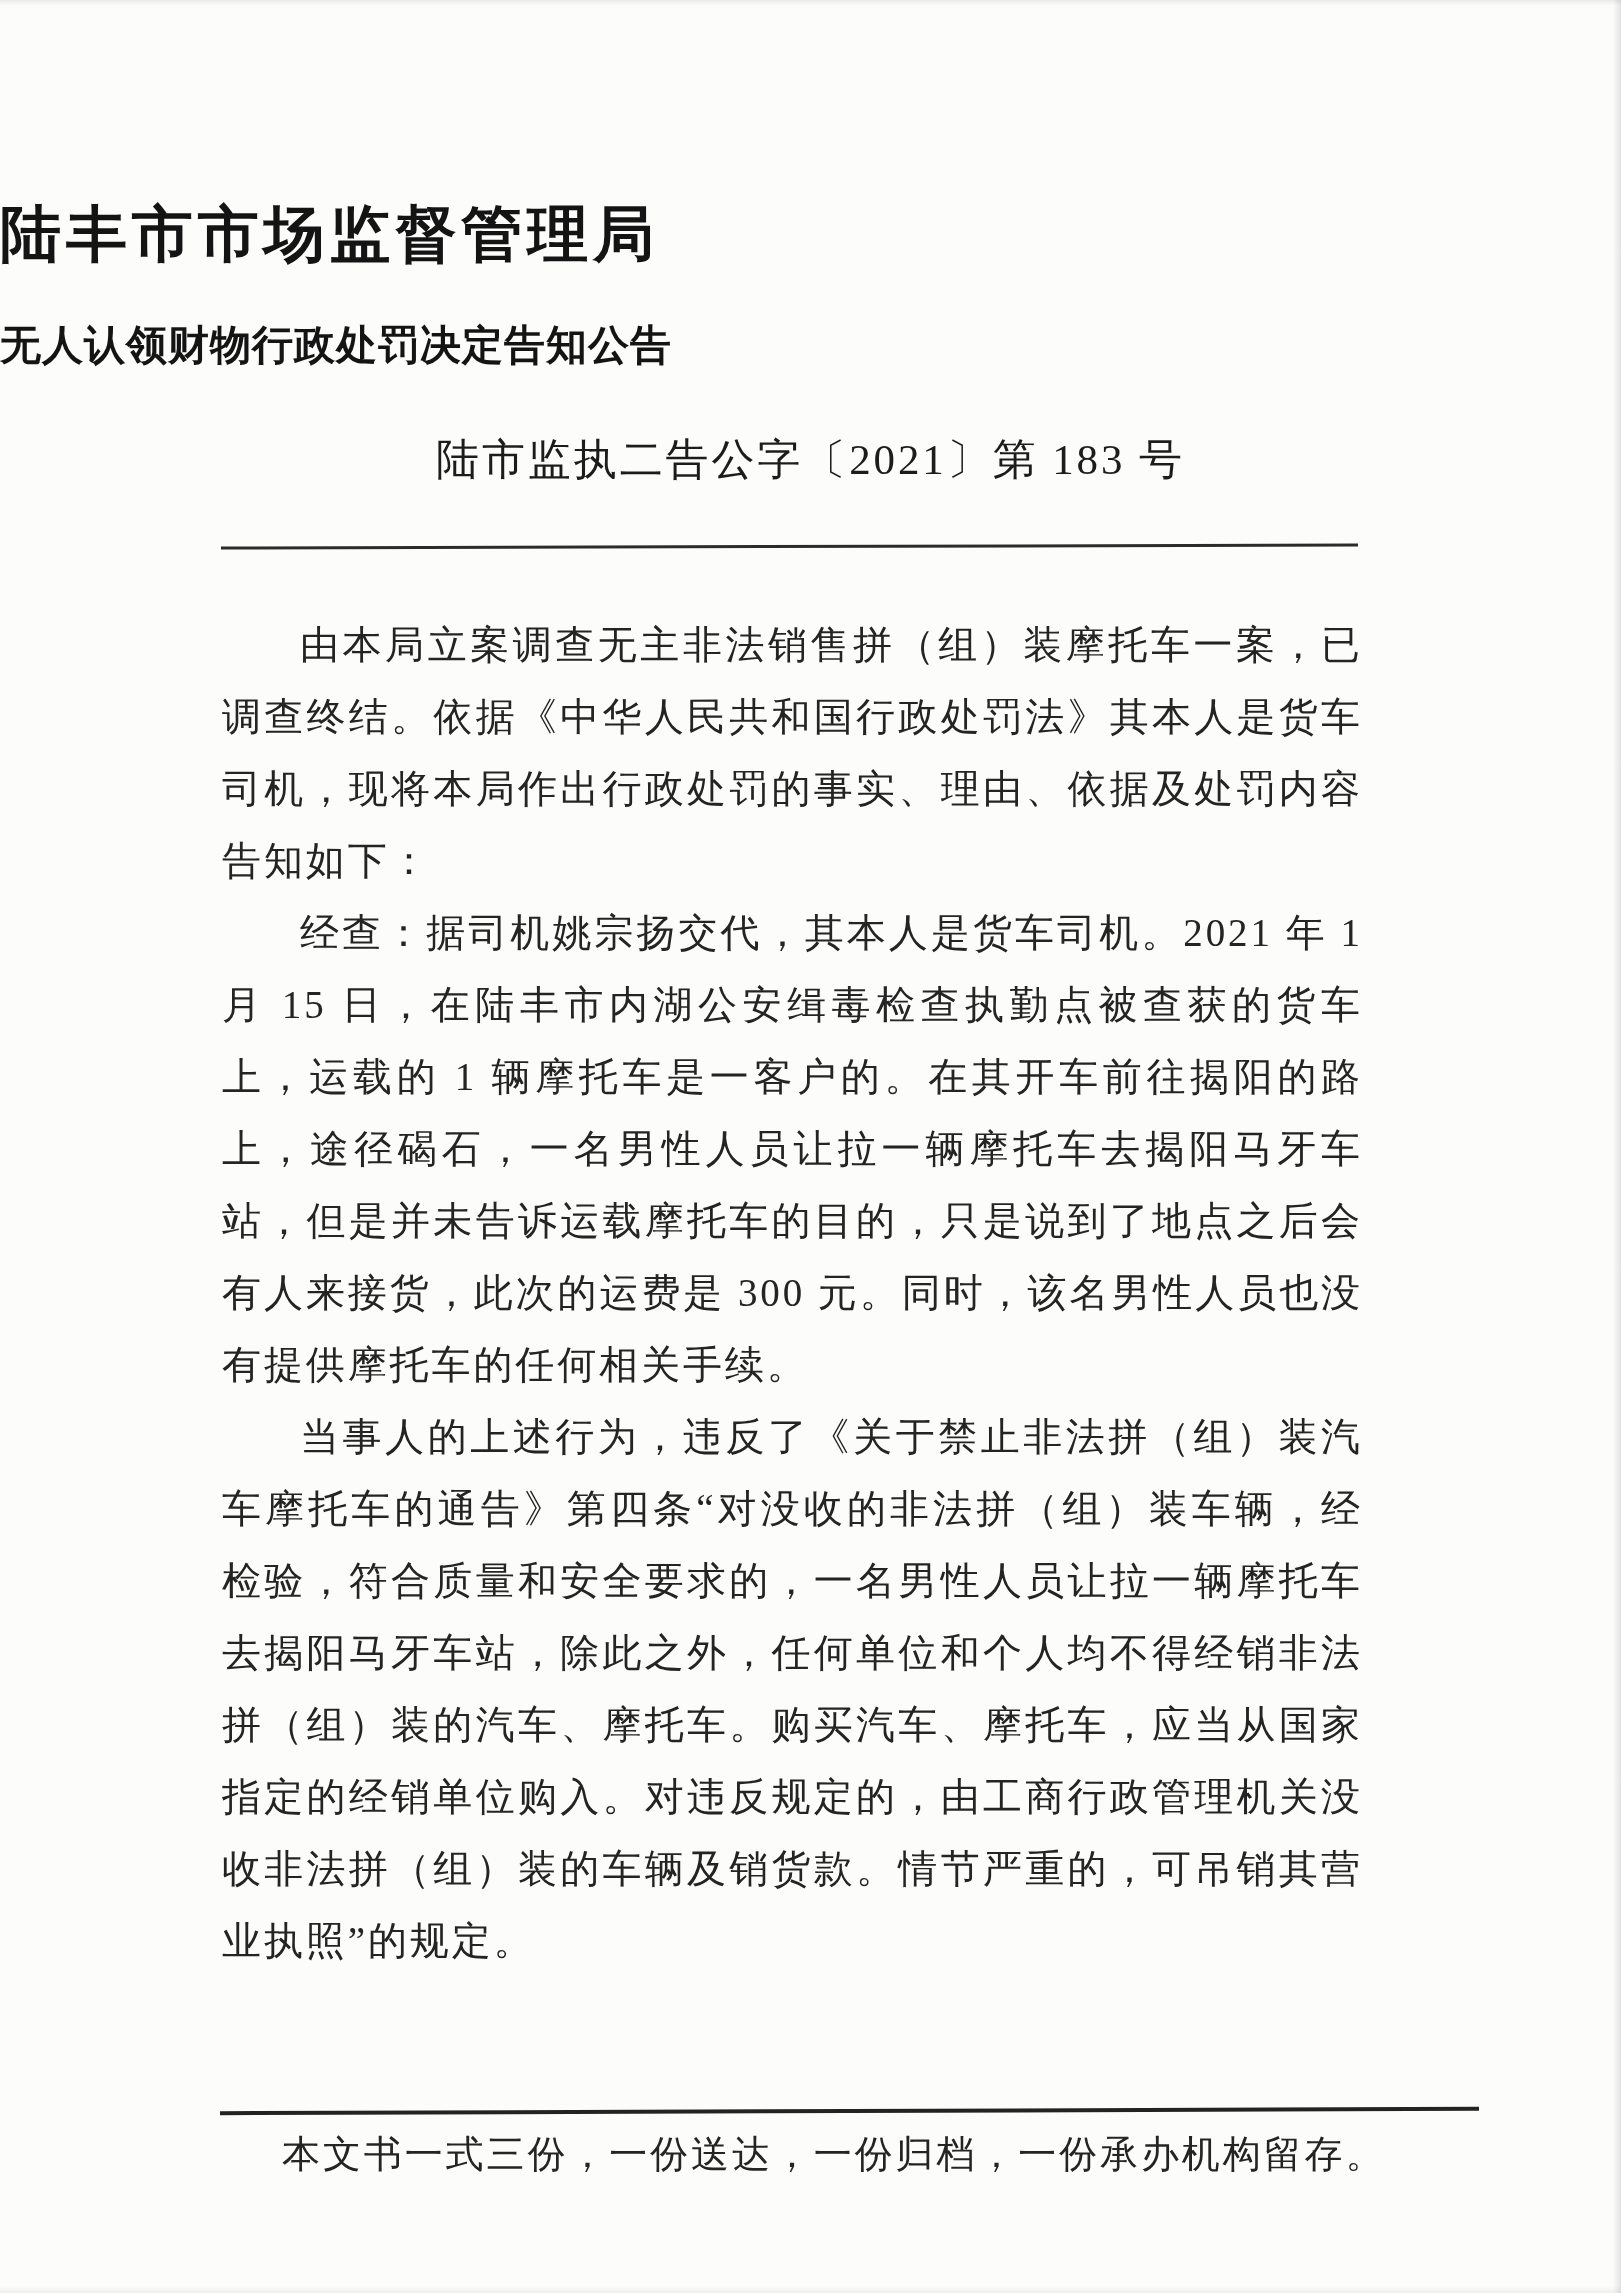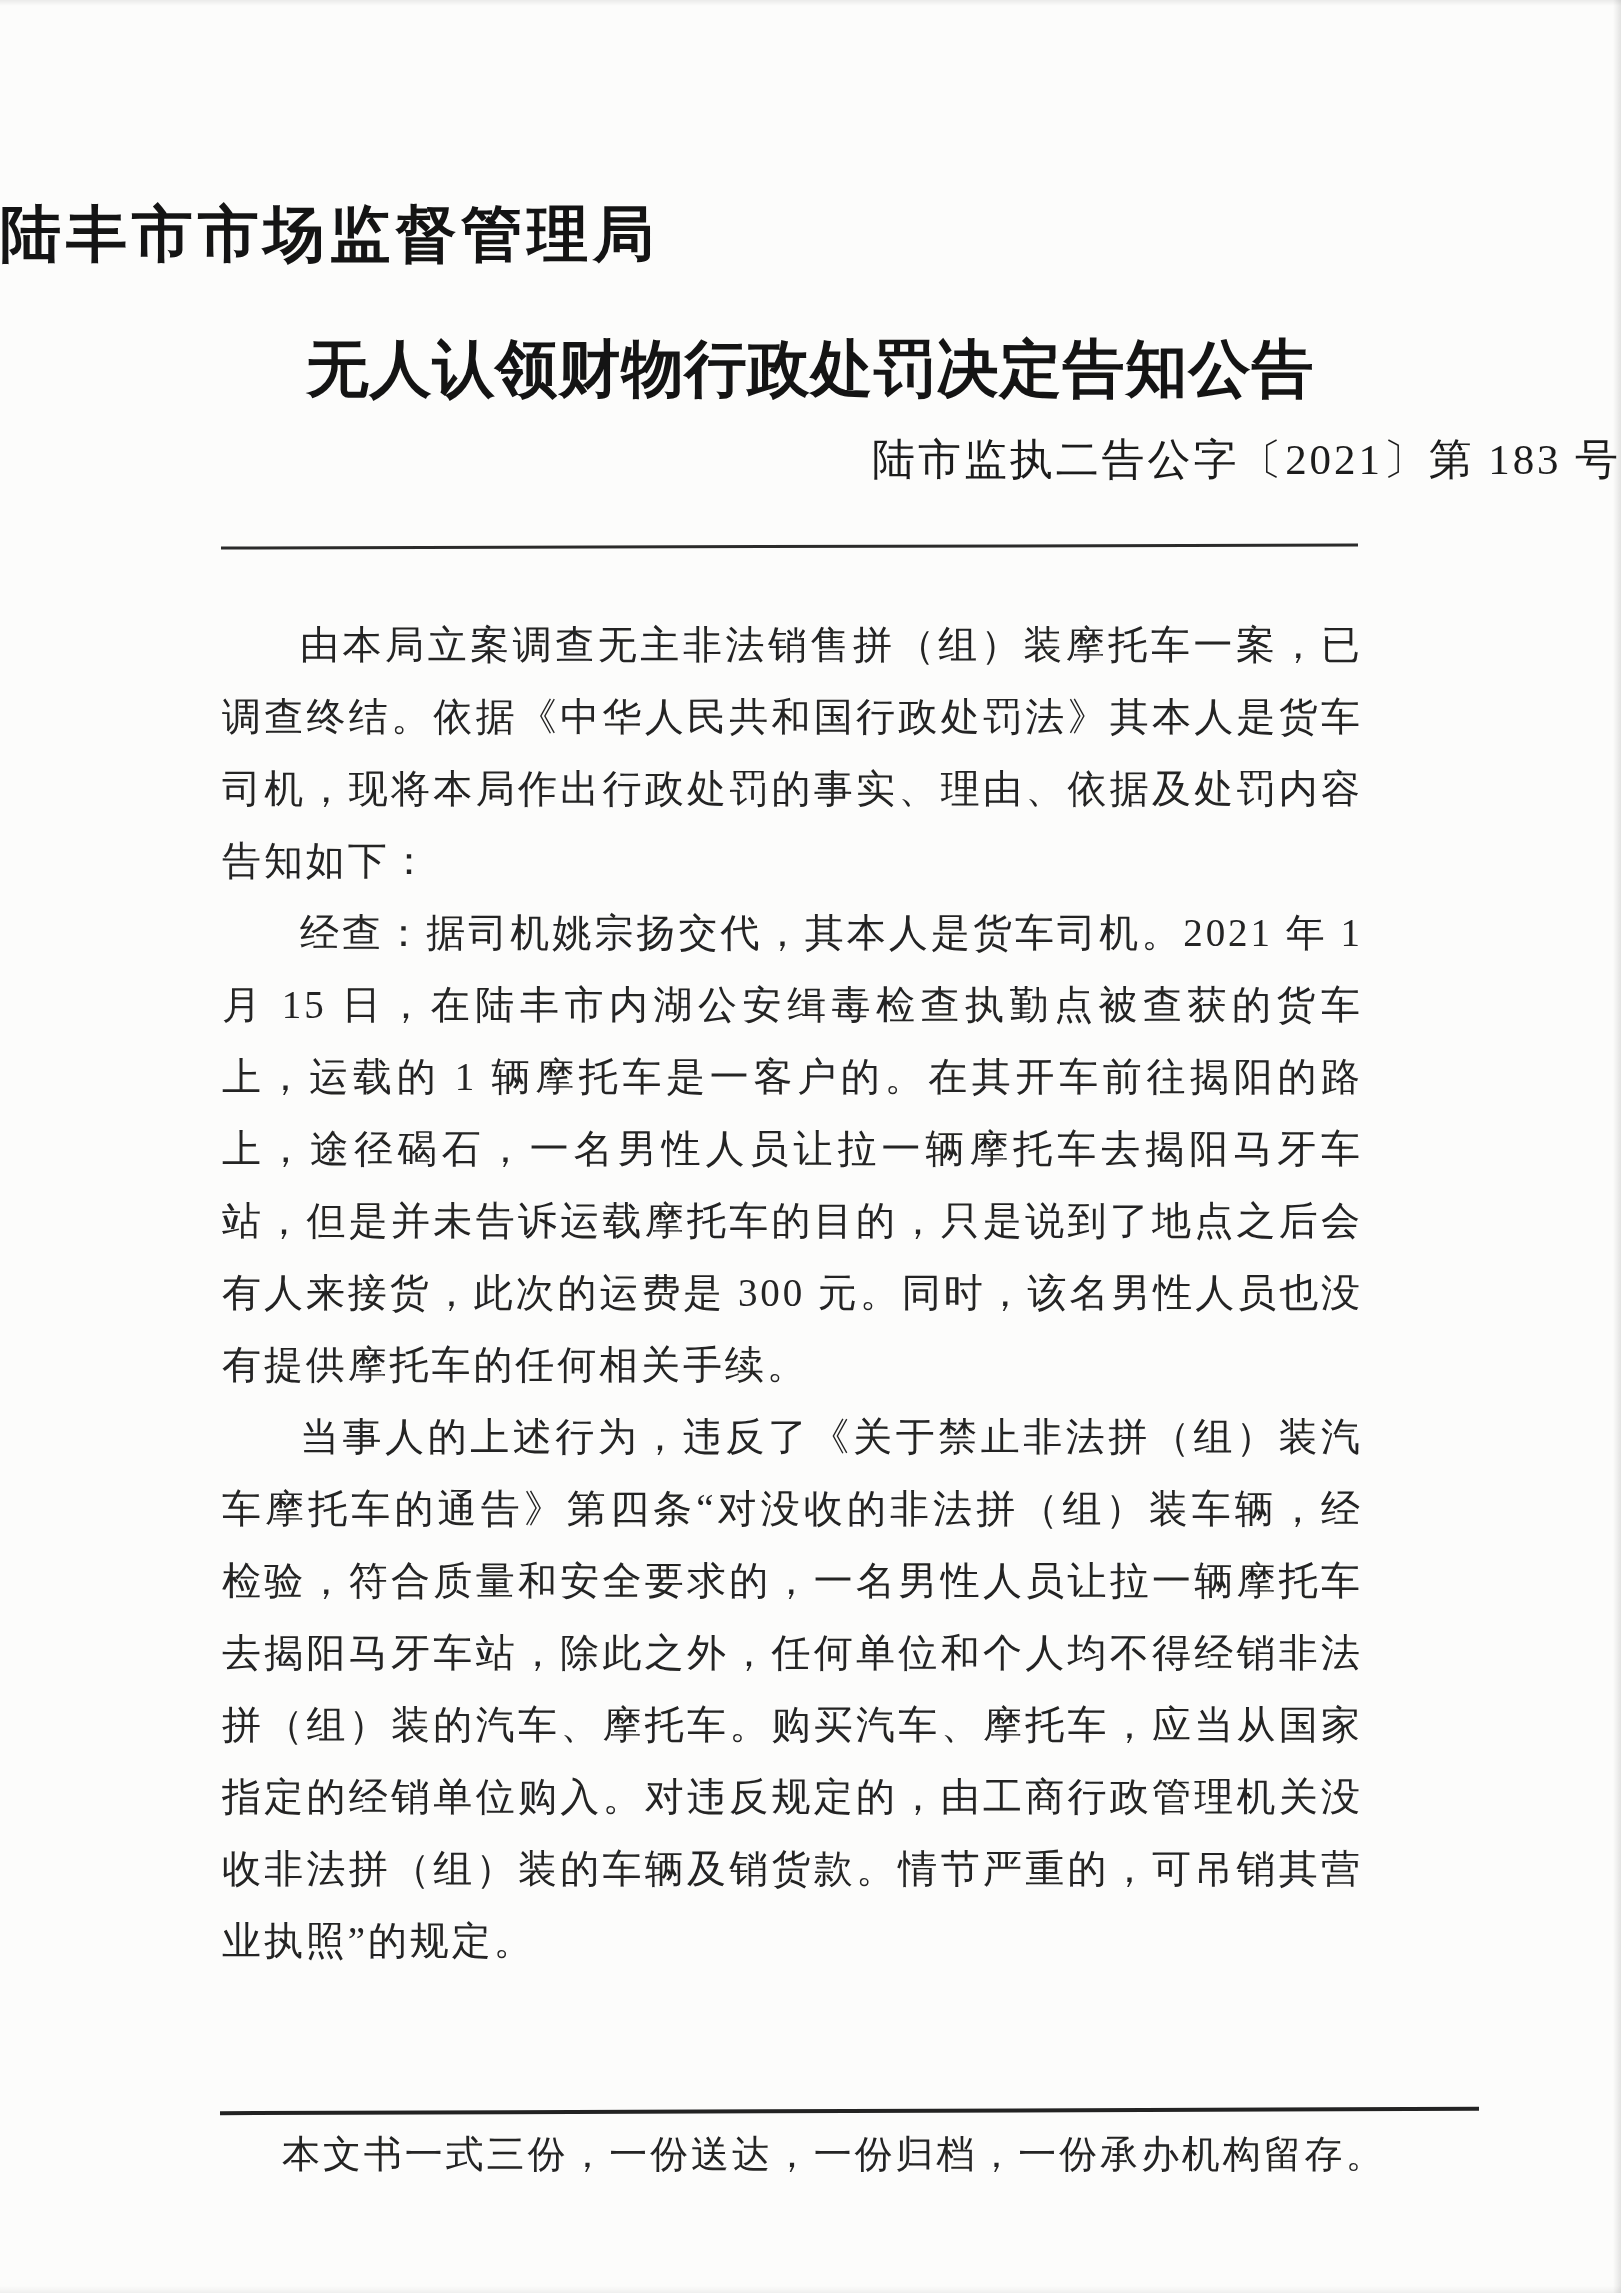--- a/index.html
+++ b/index.html
@@ -35,32 +35,30 @@
     top: 194px; left: 0; width: 100%;
     font-size: 61px;
     font-weight: bold;
     letter-spacing: 4.9px;
     color: #141414;
     white-space: nowrap;
   }
   .title2 {
     position: absolute;
     top: 318px; left: 0; width: 100%;
-    text-align: center;
-    font-size: 62px;
+    font-size: 41px;
     font-weight: bold;
     letter-spacing: 1px;
     color: #141414;
     white-space: nowrap;
-    margin-top: 9px;
   }
   .docnum {
     position: absolute;
     top: 431px; left: 0; width: 100%;
-    text-align: right;
+    text-align: center;
     font-size: 43px;
     letter-spacing: 2.9px;
     color: #1c1c1c;
     white-space: nowrap;
   }
   .rule-top {
     position: absolute;
     top: 545px; left: 221px;
     width: 1137px; height: 2.9px;
     background: #2b2b2b;

